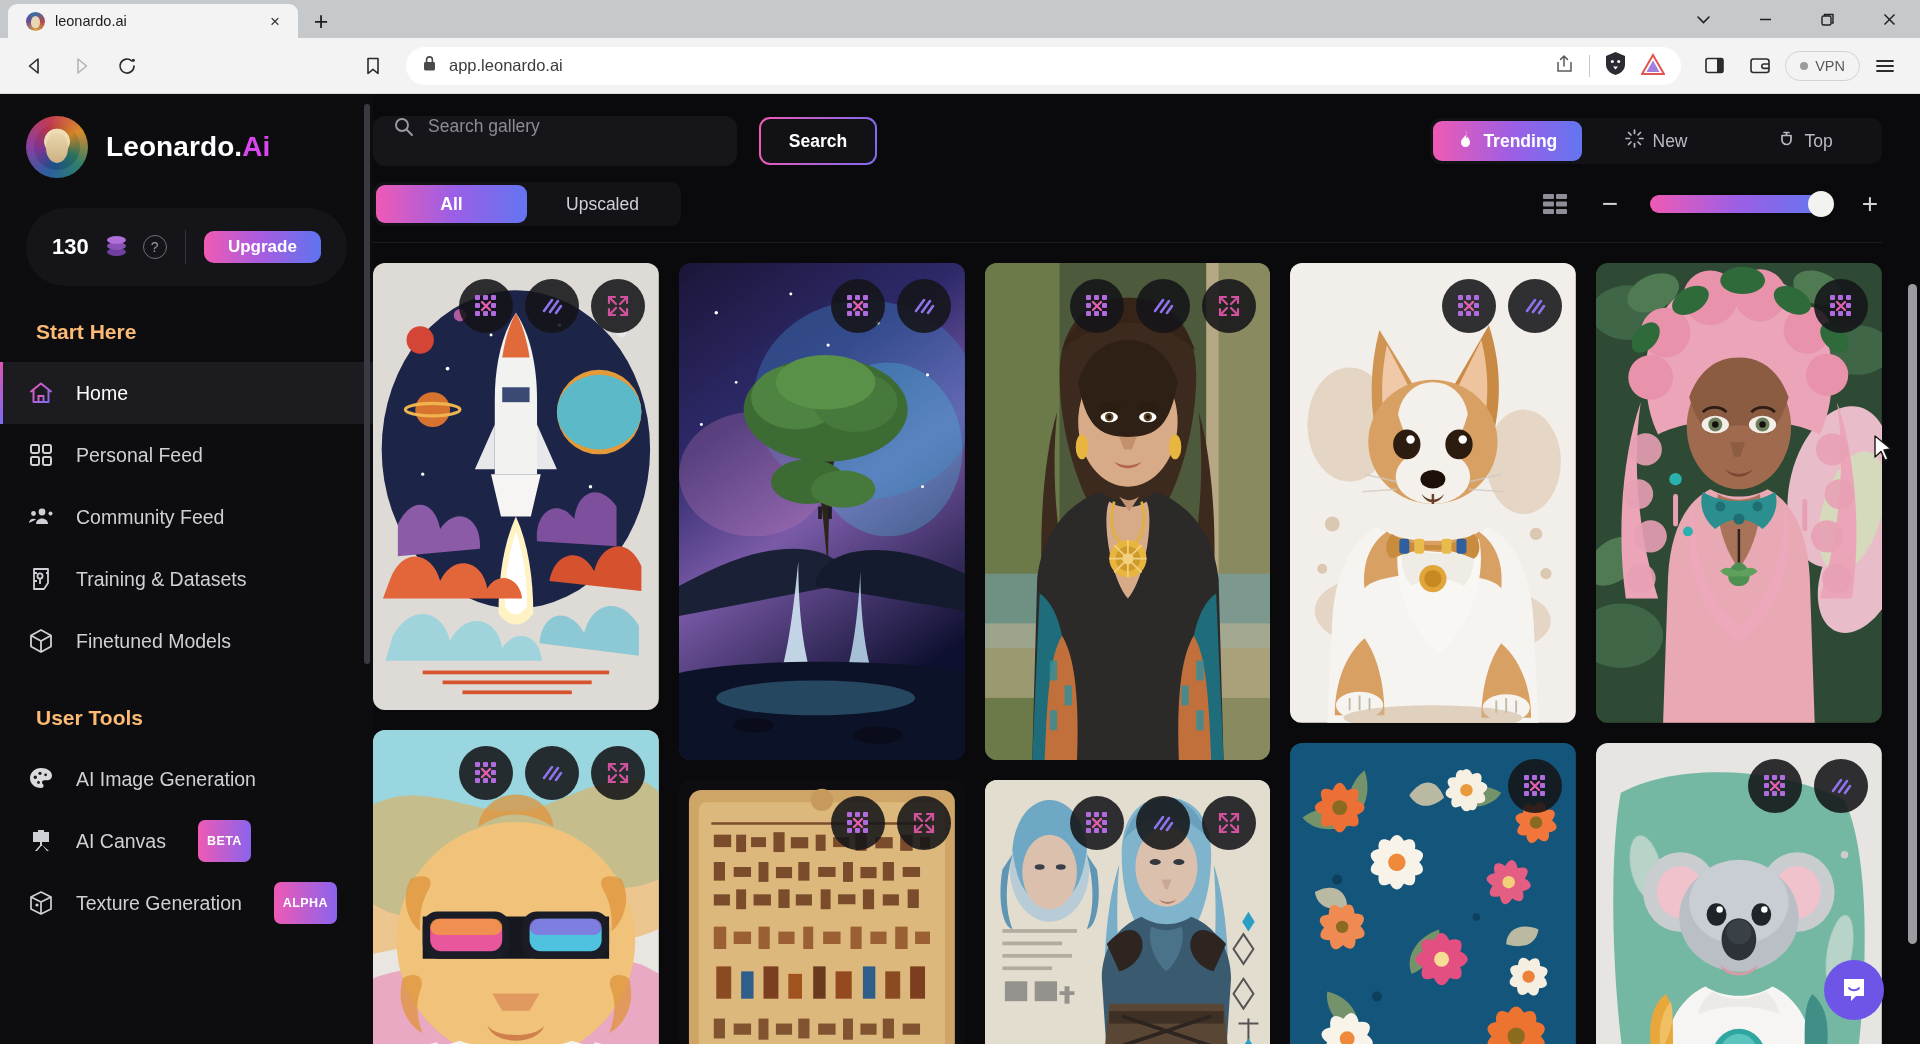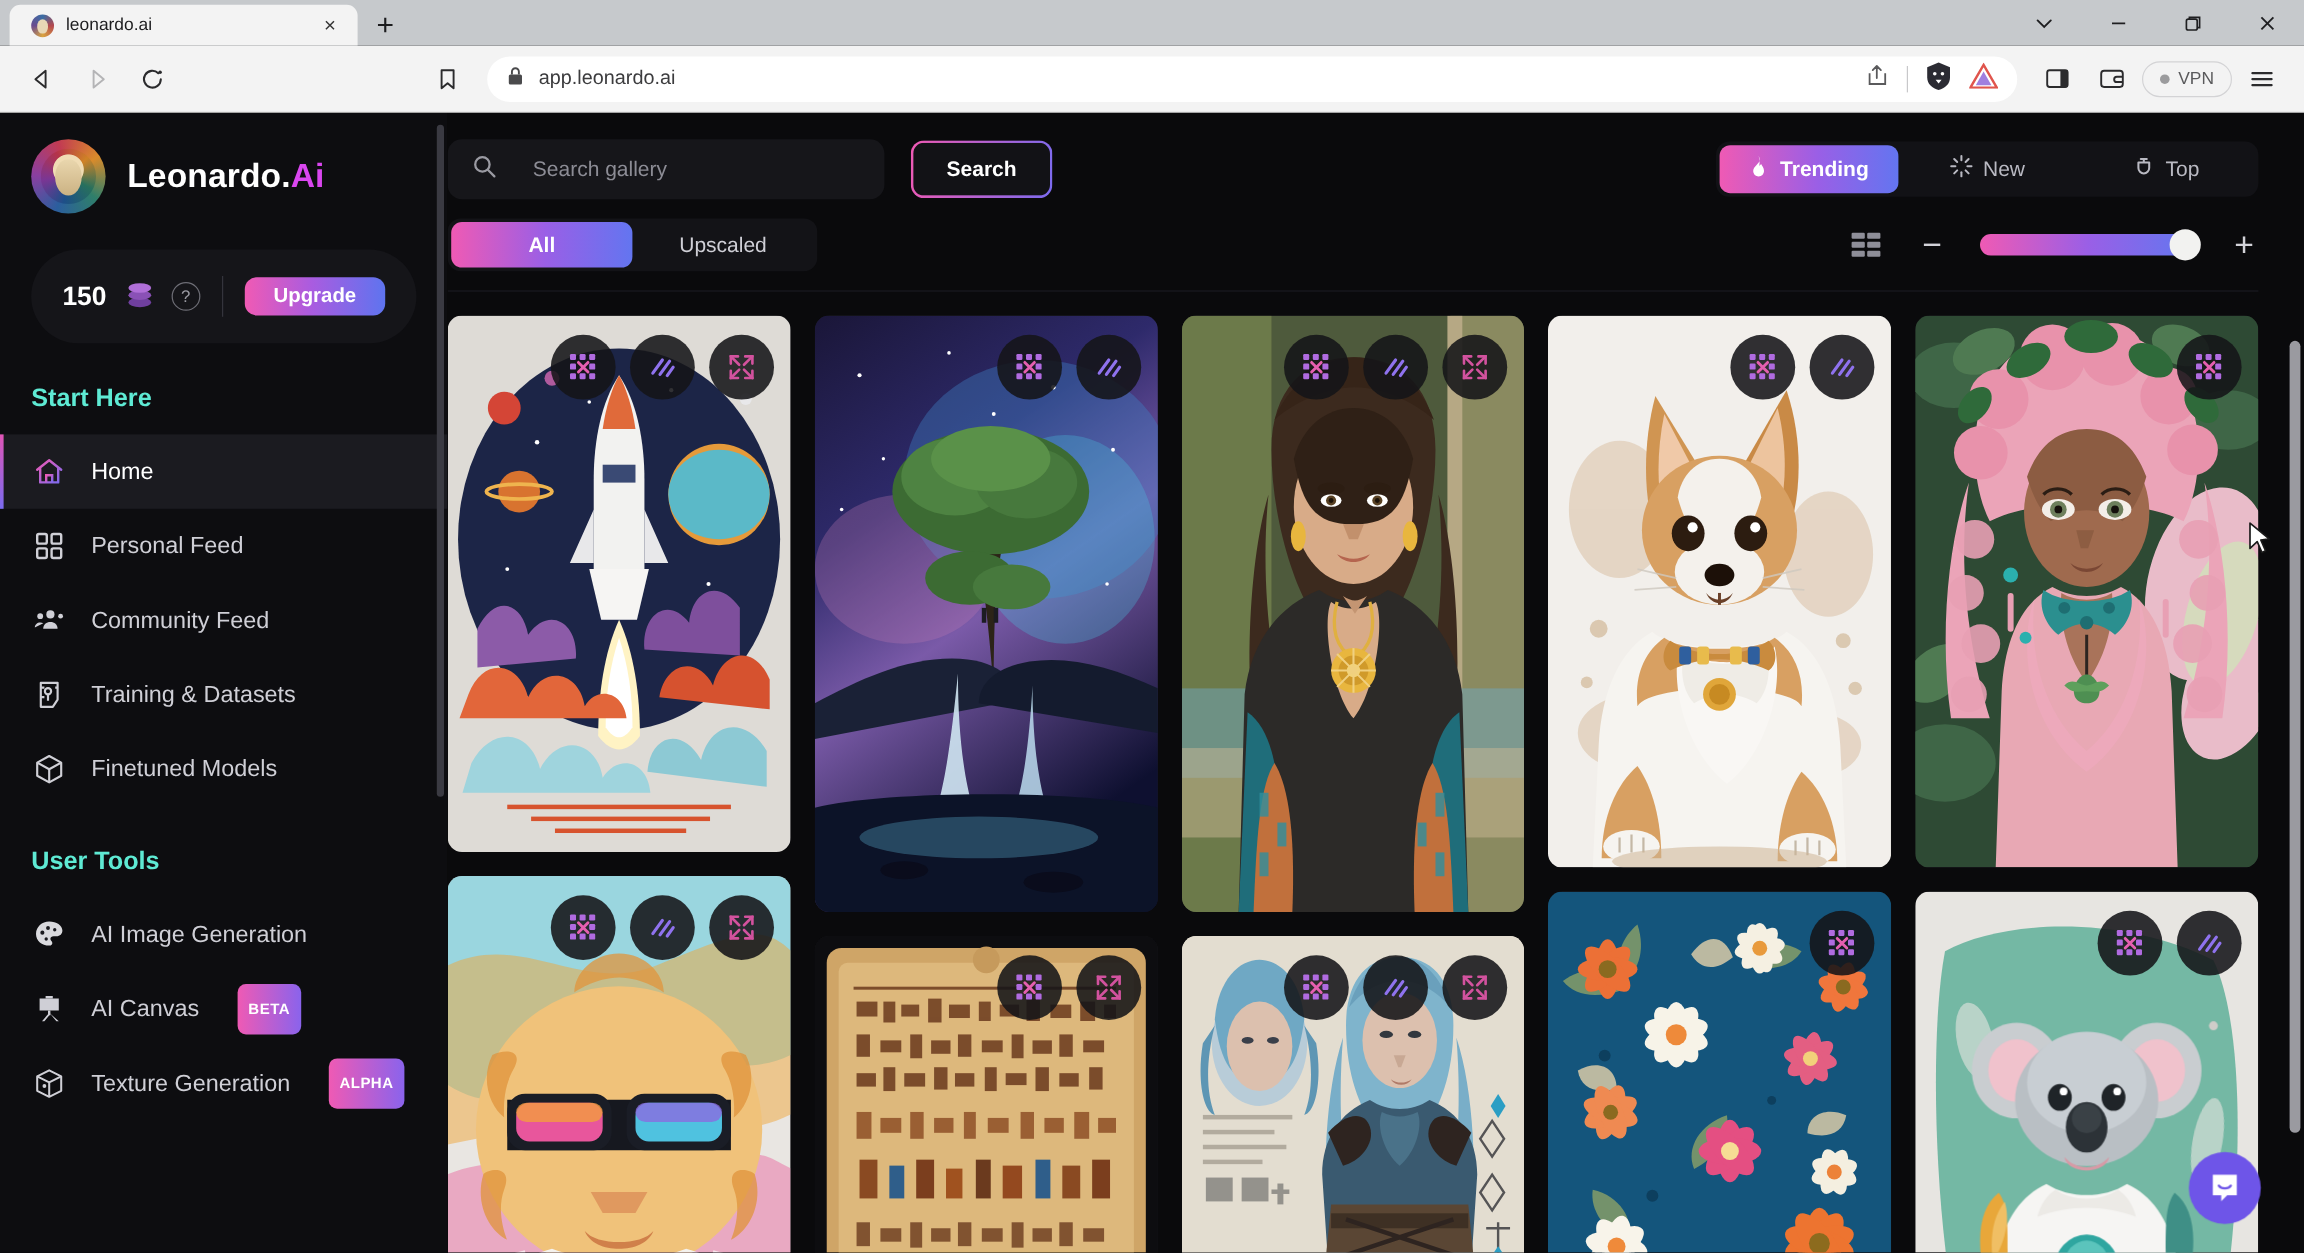--- a/index.html
+++ b/index.html
@@ -119,21 +119,21 @@
   }
   .credits-sep { width: 1px; height: 34px; background: #34343c; margin: 0 4px; }
   .upgrade-btn {
     flex: 1; height: 32px; border-radius: 10px; border: none; cursor: pointer;
     background: linear-gradient(90deg, #f05ab4 0%, #a95ce0 48%, #5e74ef 100%);
     color: #fff; font-size: 17px; font-weight: 700; font-family: inherit;
     display: flex; align-items: center; justify-content: center;
   }
 
   .nav-heading {
-    padding: 0 26px; font-size: 21px; font-weight: 700; color: #5eead4;
+    padding: 0 36px; font-size: 21px; font-weight: 700; color: #fdba74;
     margin-bottom: 18px;
   }
   .nav-heading.tools { margin-top: 34px; }
   .nav-item {
     height: 62px; display: flex; align-items: center; gap: 20px; padding: 0 26px;
     color: #cfcfd6; font-size: 19.5px; cursor: pointer; position: relative;
   }
   .nav-item.active { background: #1b1b20; color: #fff; }
   .nav-item.active::before {
     content: ""; position: absolute; left: 0; top: 0; bottom: 0; width: 3px;
@@ -149,21 +149,21 @@
     background: #3a3a42; border-radius: 3px;
   }
 
   
   .main { flex: 1; display: flex; flex-direction: column; overflow: hidden; position: relative; background: #0a0a0c; }
 
   .topbar { padding: 22px 38px 0 0; flex: 0 0 auto; }
   .topbar-row1 { display: flex; align-items: center; gap: 22px; }
   .search-wrap {
     width: 364px; height: 50px; background: #16161a; border-radius: 12px;
-    display: flex; align-items: center; padding: 0 20px; gap: 30px;
+    display: flex; align-items: flex-start; padding: 0 20px; gap: 14px;
   }
   .search-input {
     flex: 1; background: transparent; border: none; outline: none; color: #d7d7dd;
     font-size: 17.5px; font-family: inherit;
   }
   .search-input::placeholder { color: #8c8c95; }
   .search-btn {
     width: 118px; height: 48px; border-radius: 11px; background: #121216;
     color: #fff; font-size: 17.5px; font-weight: 700; font-family: inherit; cursor: pointer;
     border: 2px solid transparent;
@@ -370,21 +370,21 @@
 
     <div class="sidebar">
       <div class="brand">
         <span class="brand-logo"></span>
         <span class="brand-name">
           <span>Leonardo.</span><span class="ai">Ai</span>
         </span>
       </div>
 
       <div class="credits">
-        <span class="credit-num">150</span>
+        <span class="credit-num">130</span>
         <span class="coin-icon">
             <i></i>
             <i></i>
             <i></i>
           </span>
         <span class="help-circle">?</span>
         <span class="credits-sep"></span>
         <button class="upgrade-btn">Upgrade</button>
       </div>
 

